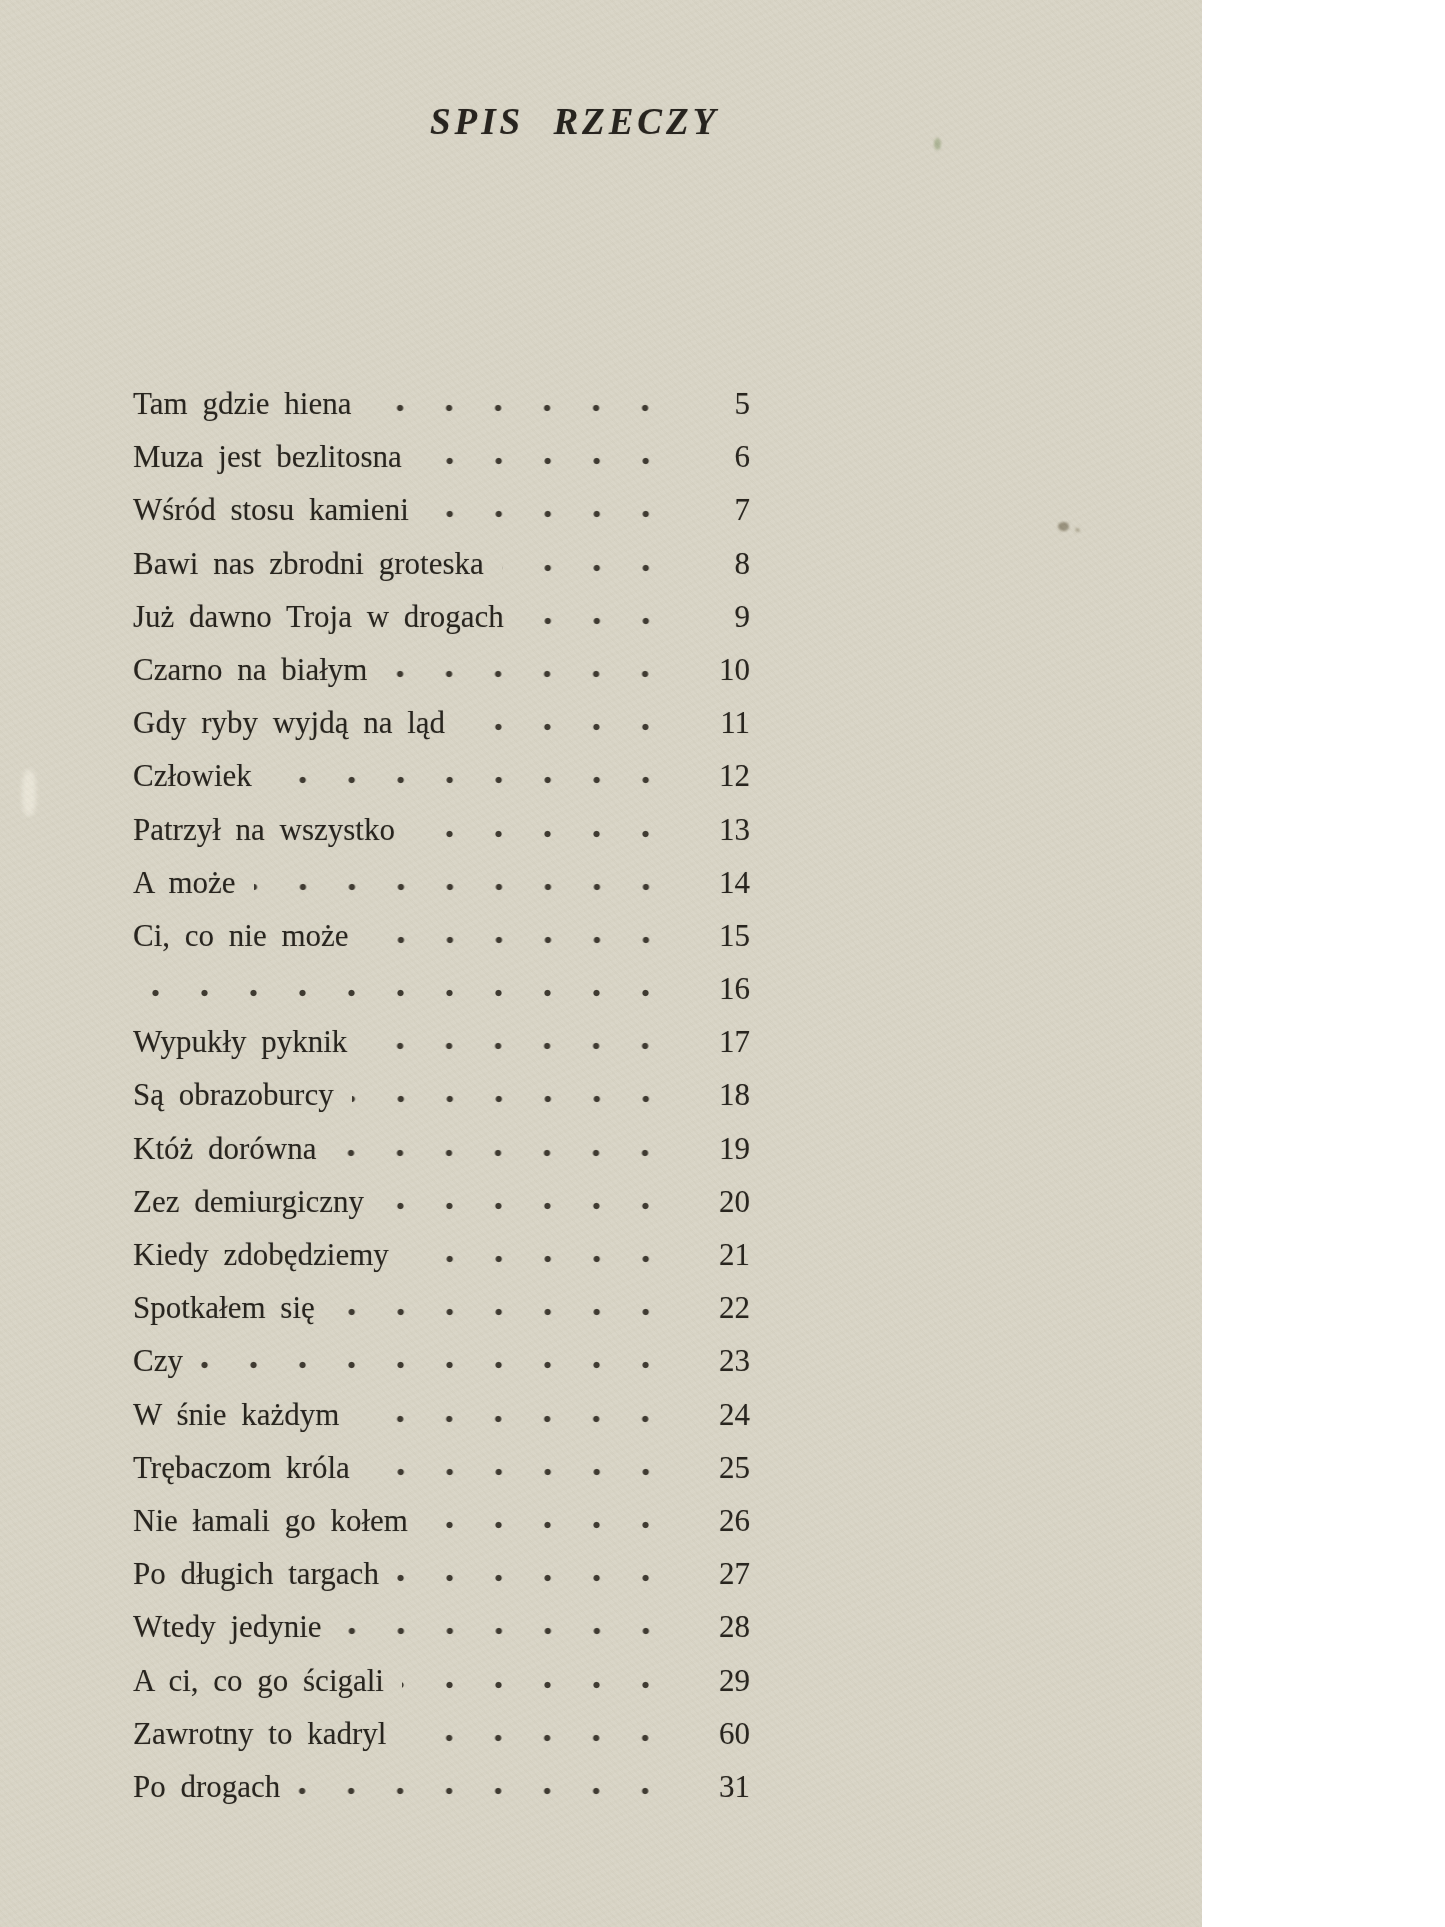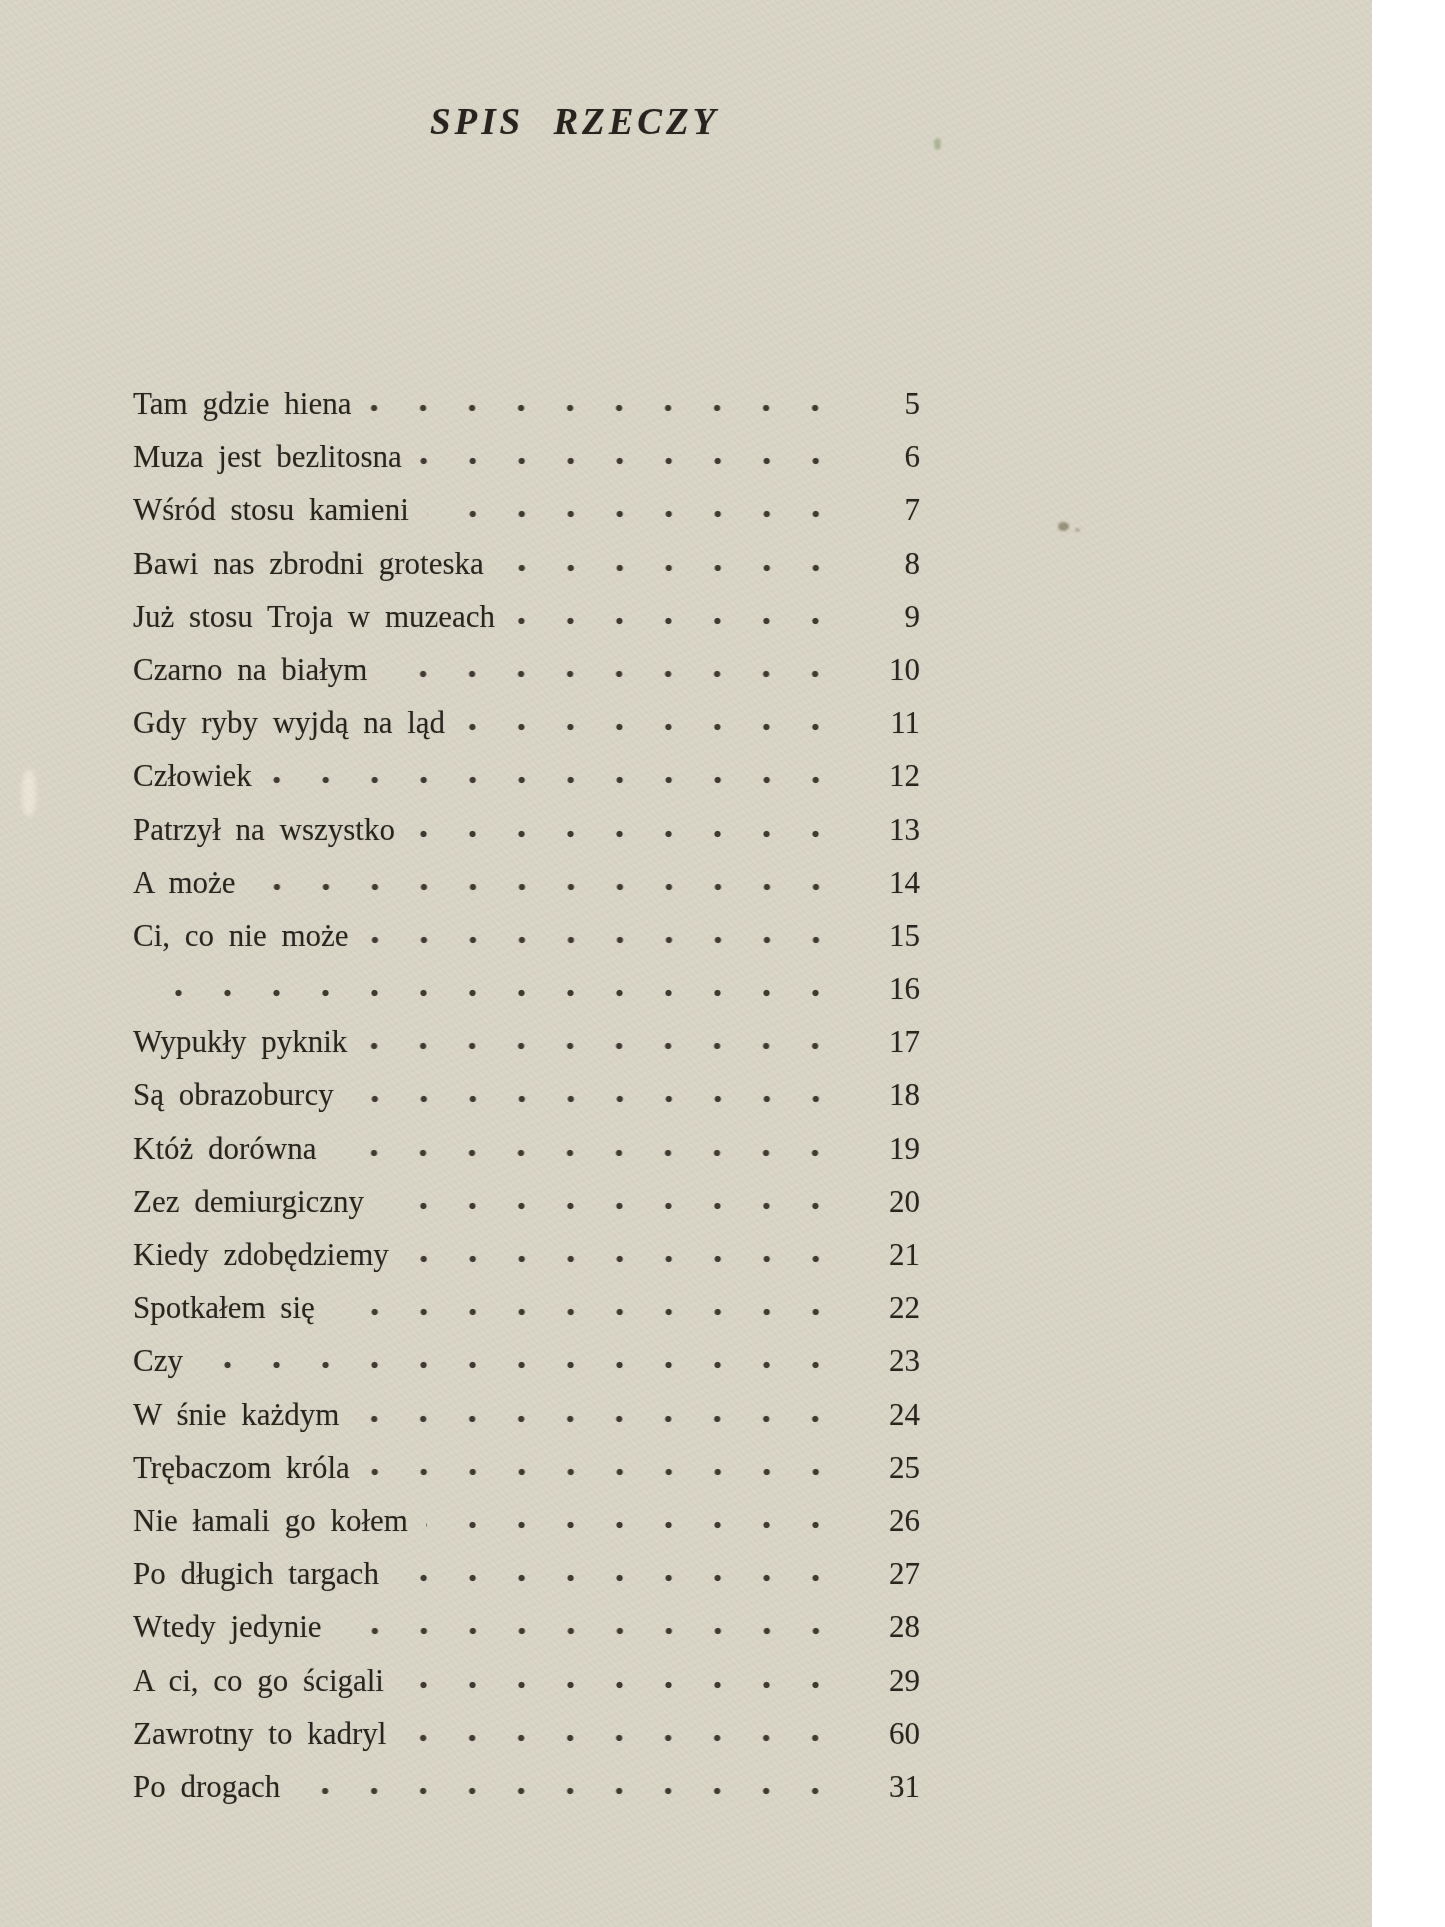--- a/index.html
+++ b/index.html
@@ -4,21 +4,21 @@
 <style>
   html, body {
     margin: 0;
     padding: 0;
     width: 1445px;
     height: 1927px;
     overflow: hidden;
   }
   .photo {
     position: relative;
-    width: 1372px;
+    width: 1202px;
     height: 1927px;
     background-color: #d9d5c6;
     background-image:
       
       linear-gradient(90deg, #87765b 0px, #a89а7e 8px, #b7a98c 16px, #ccc2a8 36px, rgba(215,210,194,0) 78px),
       
       radial-gradient(ellipse 420px 260px at 6% 0%, rgba(188,166,122,0.50), rgba(188,166,122,0) 70%),
       
       linear-gradient(180deg, rgba(176,156,118,0.30), rgba(176,156,118,0) 70px),
       
@@ -128,21 +128,21 @@
     <span class="pagenum">7</span>
   </div>
 
   <div class="row">
     <span class="entry-title">Bawi nas zbrodni groteska</span>
     <span class="dots"></span>
     <span class="pagenum">8</span>
   </div>
 
   <div class="row">
-    <span class="entry-title">Już stosu Troja w muzeach</span>
+    <span class="entry-title">Już dawno Troja w drogach</span>
     <span class="dots"></span>
     <span class="pagenum">9</span>
   </div>
 
   <div class="row">
     <span class="entry-title">Czarno na białym</span>
     <span class="dots"></span>
     <span class="pagenum">10</span>
   </div>
 

